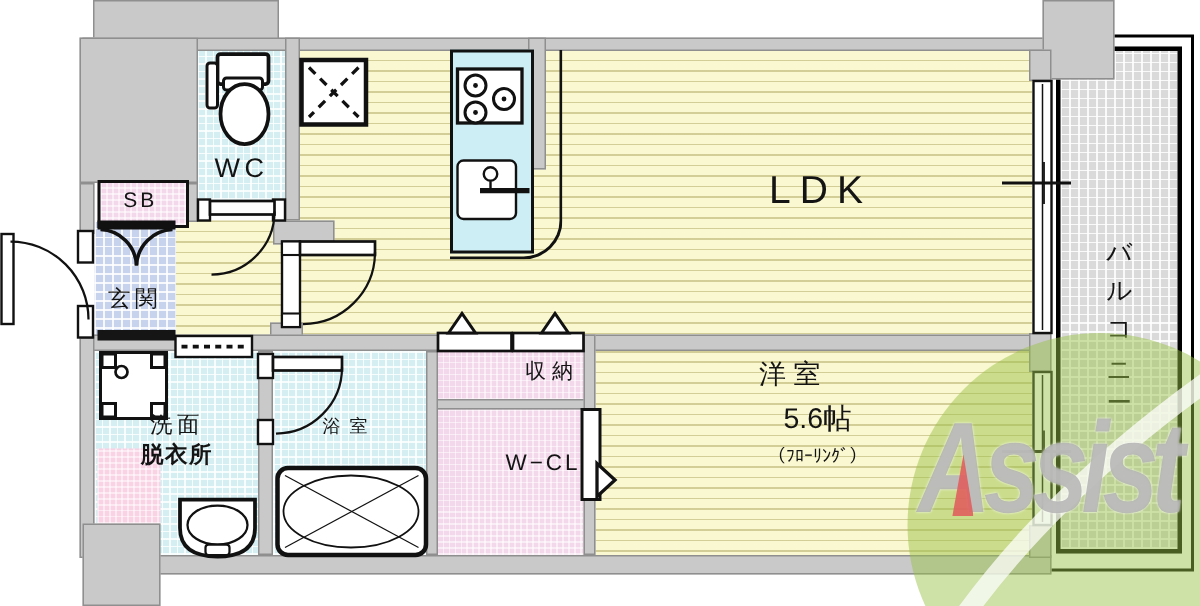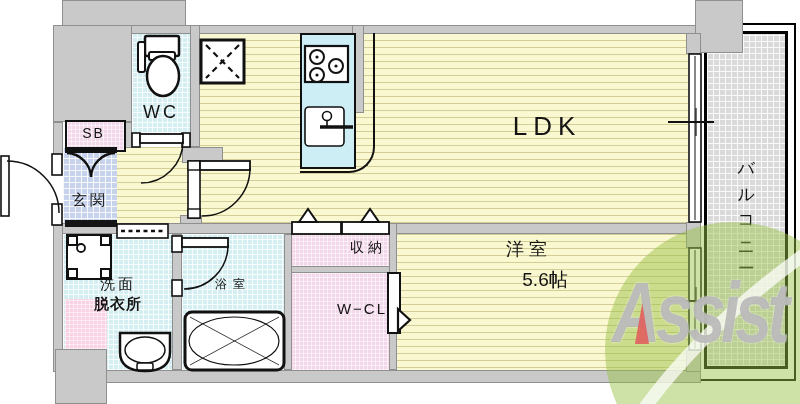--- a/index.html
+++ b/index.html
@@ -231,20 +231,21 @@
   <div class="lbl" style="left:65px;top:126px;width:57px;font-size:14px;letter-spacing:2px;">SB</div>
   <div class="lbl" style="left:63px;top:192px;width:54px;font-size:15px;letter-spacing:3px;">玄関</div>
   <div class="lbl" style="left:63px;top:276px;width:110px;font-size:15px;letter-spacing:3px;">洗面</div>
   <div class="lbl" style="left:63px;top:296px;width:110px;font-size:15px;letter-spacing:1px;font-weight:bold;">脱衣所</div>
   <div class="lbl" style="left:182px;top:278px;width:102px;font-size:12px;letter-spacing:6px;">浴室</div>
   <div class="lbl" style="left:291px;top:240px;width:100px;font-size:14px;letter-spacing:4px;margin-left:27px;">収納</div>
   <div class="lbl" style="left:291px;top:301px;width:98px;font-size:15px;letter-spacing:2px;margin-left:22px;">W−CL</div>
   <div class="lbl" style="left:432px;top:78px;width:230px;font-size:26px;letter-spacing:6px;margin-top:34px;">LDK</div>
   <div class="lbl" style="left:444px;top:240px;width:170px;font-size:18px;letter-spacing:5px;">洋室</div>
   <div class="lbl" style="left:460px;top:270px;width:170px;font-size:19px;">5.6帖</div>
+  <div class="lbl" style="left:460px;top:298px;width:170px;font-size:12px;">（ﾌﾛｰﾘﾝｸﾞ）</div>
   <div class="lbl v-lbl" style="left:736px;top:100px;height:215px;font-size:17px;letter-spacing:8px;">バルコニー</div>
 
   <svg id="wm-svg" width="800" height="404" viewBox="0 0 800 404" style="z-index:29;">
     <defs>
         <clipPath id="leafclip">
           <circle cx="733" cy="350" r="128"></circle>
         </clipPath>
       </defs>
     <circle cx="733" cy="350" r="128" fill="rgba(152,192,70,0.48)"></circle>
     <path d="M 628 432 Q 694 330 822 242" fill="none" stroke="rgba(255,255,255,0.72)" stroke-width="13" clip-path="url(#leafclip)"></path>

